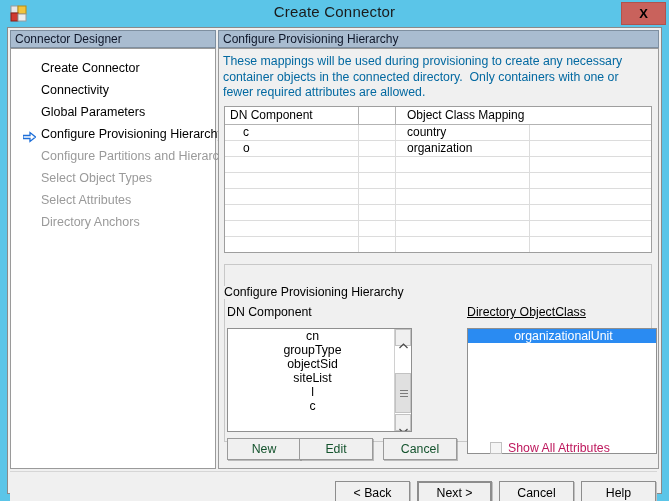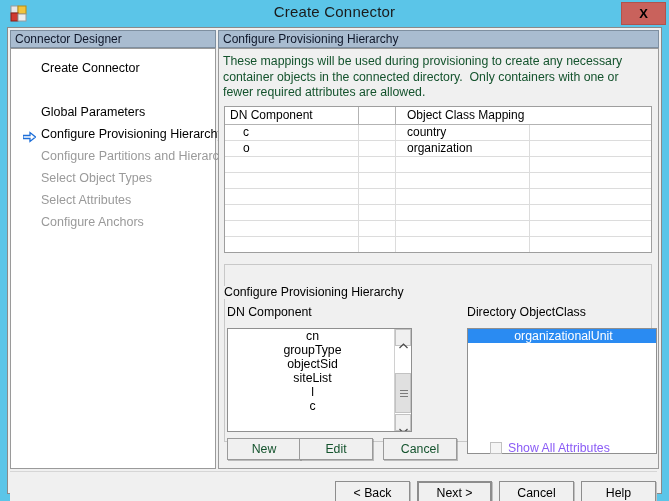--- a/index.html
+++ b/index.html
@@ -110,21 +110,21 @@
     top: 5px;
     width: 13px;
     height: 12px;
   }
   
   .desc {
     position: absolute;
     left: 4px; top: 5px;
     width: 428px;
     font-size: 12.3px;
-    color: #14532d;
+    color: #0369a1;
     line-height: 15.5px;
     white-space: pre-wrap;
   }
   
   .grid {
     position: absolute;
     left: 5px; top: 57px;
     width: 428px;
     height: 147px;
     background: #ffffff;
@@ -299,21 +299,21 @@
     box-shadow: 1px 1px 0 rgba(120,120,120,.45);
   }
   #btn-new    { left: 219px; top: 410px; width: 74px; height: 22px; line-height: 20px; }
   #btn-edit   { left: 283px; top: 410px; width: 74px; height: 22px; line-height: 20px; margin-left: 8px; }
   #btn-delete { left: 375px; top: 410px; width: 74px; height: 22px; line-height: 20px; }
   
   .checkbox-wrap {
     position: absolute;
     left: 482px; top: 413px;
     font-size: 12.3px;
-    color: #8b5cf6;
+    color: #be185d;
     white-space: nowrap;
     cursor: default;
   }
   .checkbox-box {
     display: inline-block;
     width: 12px; height: 12px;
     border: 1px solid #c0c0c0;
     background: #f5f5f5;
     vertical-align: -2px;
     margin-right: 6px;
@@ -374,20 +374,23 @@
   </div>
 
   <div class="client">
 
     <div class="panel-header" id="left-header">Connector Designer</div>
 
     <div class="panel-body" id="left-body">
       <div class="nav-item" style="top:8px;">
         <span>Create Connector</span>
       </div>
+      <div class="nav-item" style="top:30px;">
+        <span>Connectivity</span>
+      </div>
       <div class="nav-item" style="top:52px;">
         <span>Global Parameters</span>
       </div>
       <div class="nav-item" style="top:74px;">
         <span class="nav-arrow">
           <svg width="13" height="12" viewBox="0 0 13 12">
             <path d="M0 4.5 H7 V1.5 L12.5 6 L7 10.5 V7.5 H0 Z" fill="none" stroke="#1e6fd9" stroke-width="1.3" stroke-linejoin="miter"></path>
           </svg>
         </span>
         <span>Configure Provisioning Hierarchy</span>
@@ -395,21 +398,21 @@
       <div class="nav-item disabled" style="top:96px;">
         <span>Configure Partitions and Hierarchies</span>
       </div>
       <div class="nav-item disabled" style="top:118px;">
         <span>Select Object Types</span>
       </div>
       <div class="nav-item disabled" style="top:140px;">
         <span>Select Attributes</span>
       </div>
       <div class="nav-item disabled" style="top:162px;">
-        <span>Configure Anchors</span>
+        <span>Directory Anchors</span>
       </div>
     </div>
 
     <div class="panel-header" id="right-header">Configure Provisioning Hierarchy</div>
 
     <div class="panel-body" id="right-body">
 
       <div class="desc">These mappings will be used during provisioning to create any necessary container objects in the connected directory.  Only containers with one or fewer required attributes are allowed.</div>
 
       <div class="grid">
@@ -476,21 +479,21 @@
         </div>
       </div>
 
       <div class="groupbox"></div>
 
     </div>
 
     <div class="groupbox-title">Configure Provisioning Hierarchy</div>
 
     <div class="field-label" style="left:219px; top:277px;">DN Component</div>
-    <div class="field-label" style="left:459px; top:277px;">Directory ObjectClass</div>
+    <div class="field-label" style="left:459px; top:277px;text-decoration:underline;">Directory ObjectClass</div>
 
     <div class="listbox" id="dn-listbox">
       <div class="list-scroll-area">
         <div class="list-item">cn</div>
         <div class="list-item">groupType</div>
         <div class="list-item">objectSid</div>
         <div class="list-item">siteList</div>
         <div class="list-item">l</div>
         <div class="list-item">c</div>
       </div>

